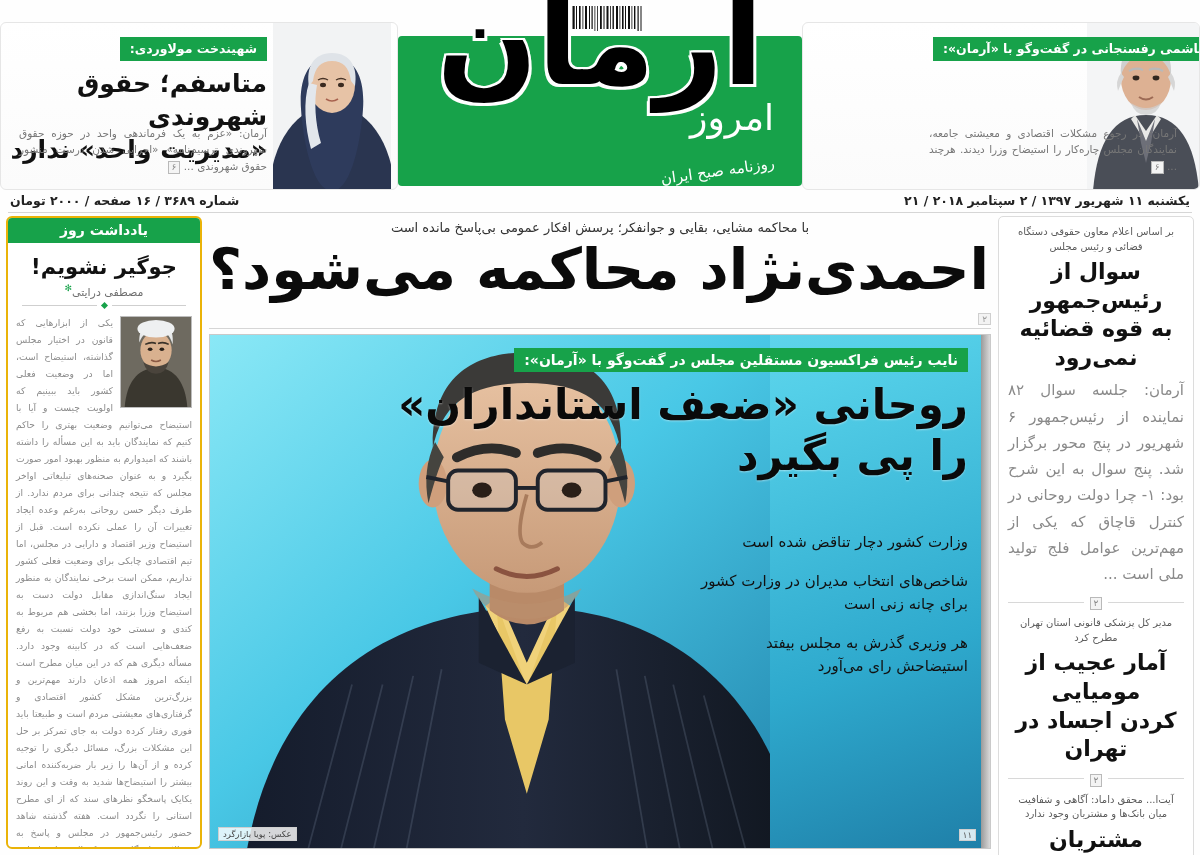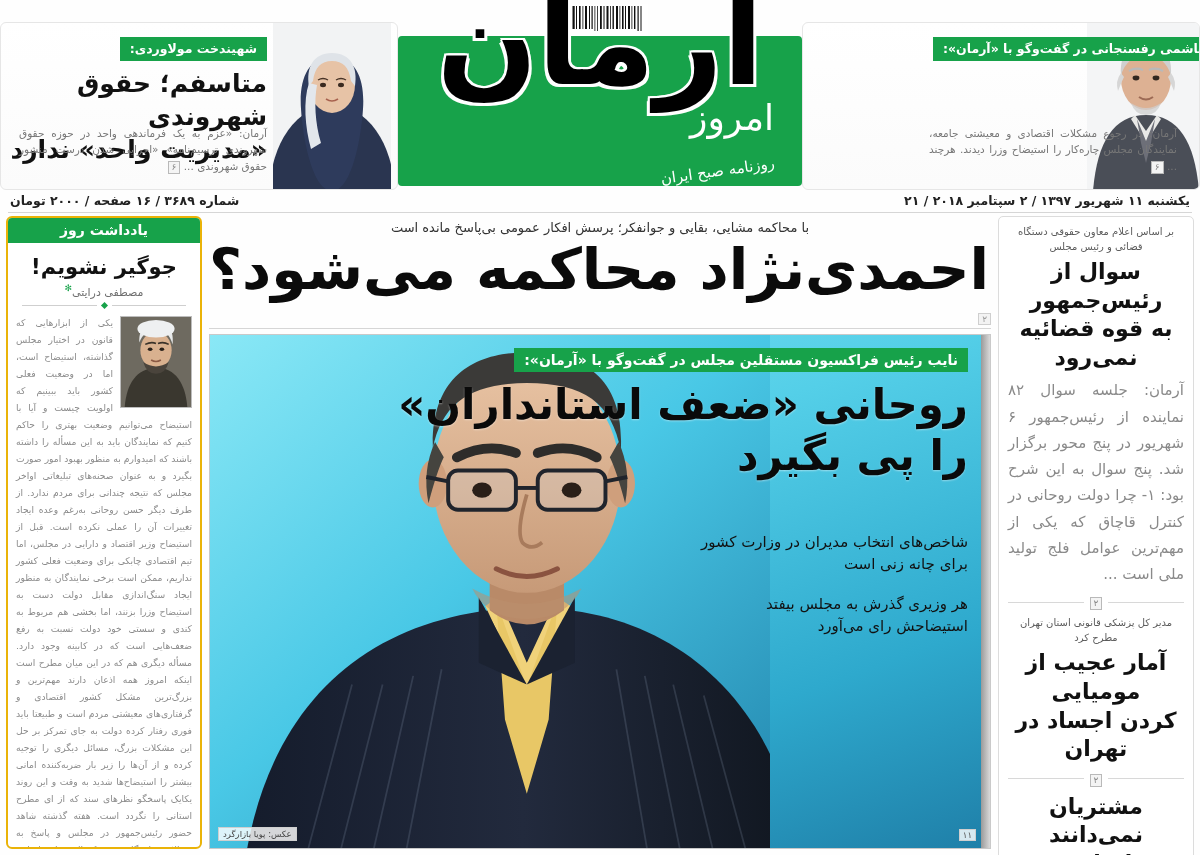--- a/index.html
+++ b/index.html
@@ -430,20 +430,22 @@
 
         <div class="rail-kicker">مدیر کل پزشکی قانونی استان تهران مطرح کرد</div>
         <div class="rail-title">آمار عجیب از مومیایی
 کردن اجساد در تهران</div>
         <div class="rail-sep">
           <span class="line"></span>
           <span class="pagebox">۲</span>
           <span class="line"></span>
         </div>
 
+        <div class="rail-kicker">آیت‌ا... محقق داماد: آگاهی و شفافیت
+میان بانک‌ها و مشتریان وجود ندارد</div>
         <div class="rail-title">مشتریان نمی‌دانند
 پولشان چه می‌شود</div>
         <div class="rail-sep">
           <span class="line"></span>
           <span class="pagebox">۱</span>
           <span class="line"></span>
         </div>
 
         <div class="rail-kicker">«آرمان» از درخشش کاروان ورزشی ایران
 در مسابقات آسیایی ۲۰۱۸ گزارش می‌دهد</div>
@@ -528,20 +530,21 @@
 
             <path d="M262 214 q28 14 56 0" stroke="#8a5340" stroke-width="4.6" fill="none" stroke-linecap="round"></path>
 
             <path d="M240 232 q50 28 100 0 q-14 28 -50 28 q-36 0 -50 -28 Z" fill="#bb8f6e" opacity="0.55"></path>
           </svg>
         </div>
         <div class="feature-kicker">نایب رئیس فراکسیون مستقلین مجلس در گفت‌وگو با «آرمان»:</div>
         <div class="feature-title">روحانی «ضعف استانداران»
 را پی بگیرد</div>
         <div class="feature-bullets">
+          <div class="feature-bullet">وزارت کشور دچار تناقض شده است</div>
           <div class="feature-bullet">شاخص‌های انتخاب مدیران در وزارت کشور
 برای چانه زنی است</div>
           <div class="feature-bullet">هر وزیری گذرش به مجلس بیفتد
 استیضاحش رای می‌آورد</div>
         </div>
         <div class="feature-credit">عکس: پویا بازارگرد</div>
         <div class="feature-pagenum">۱۱</div>
       </div>
     </div>
 

